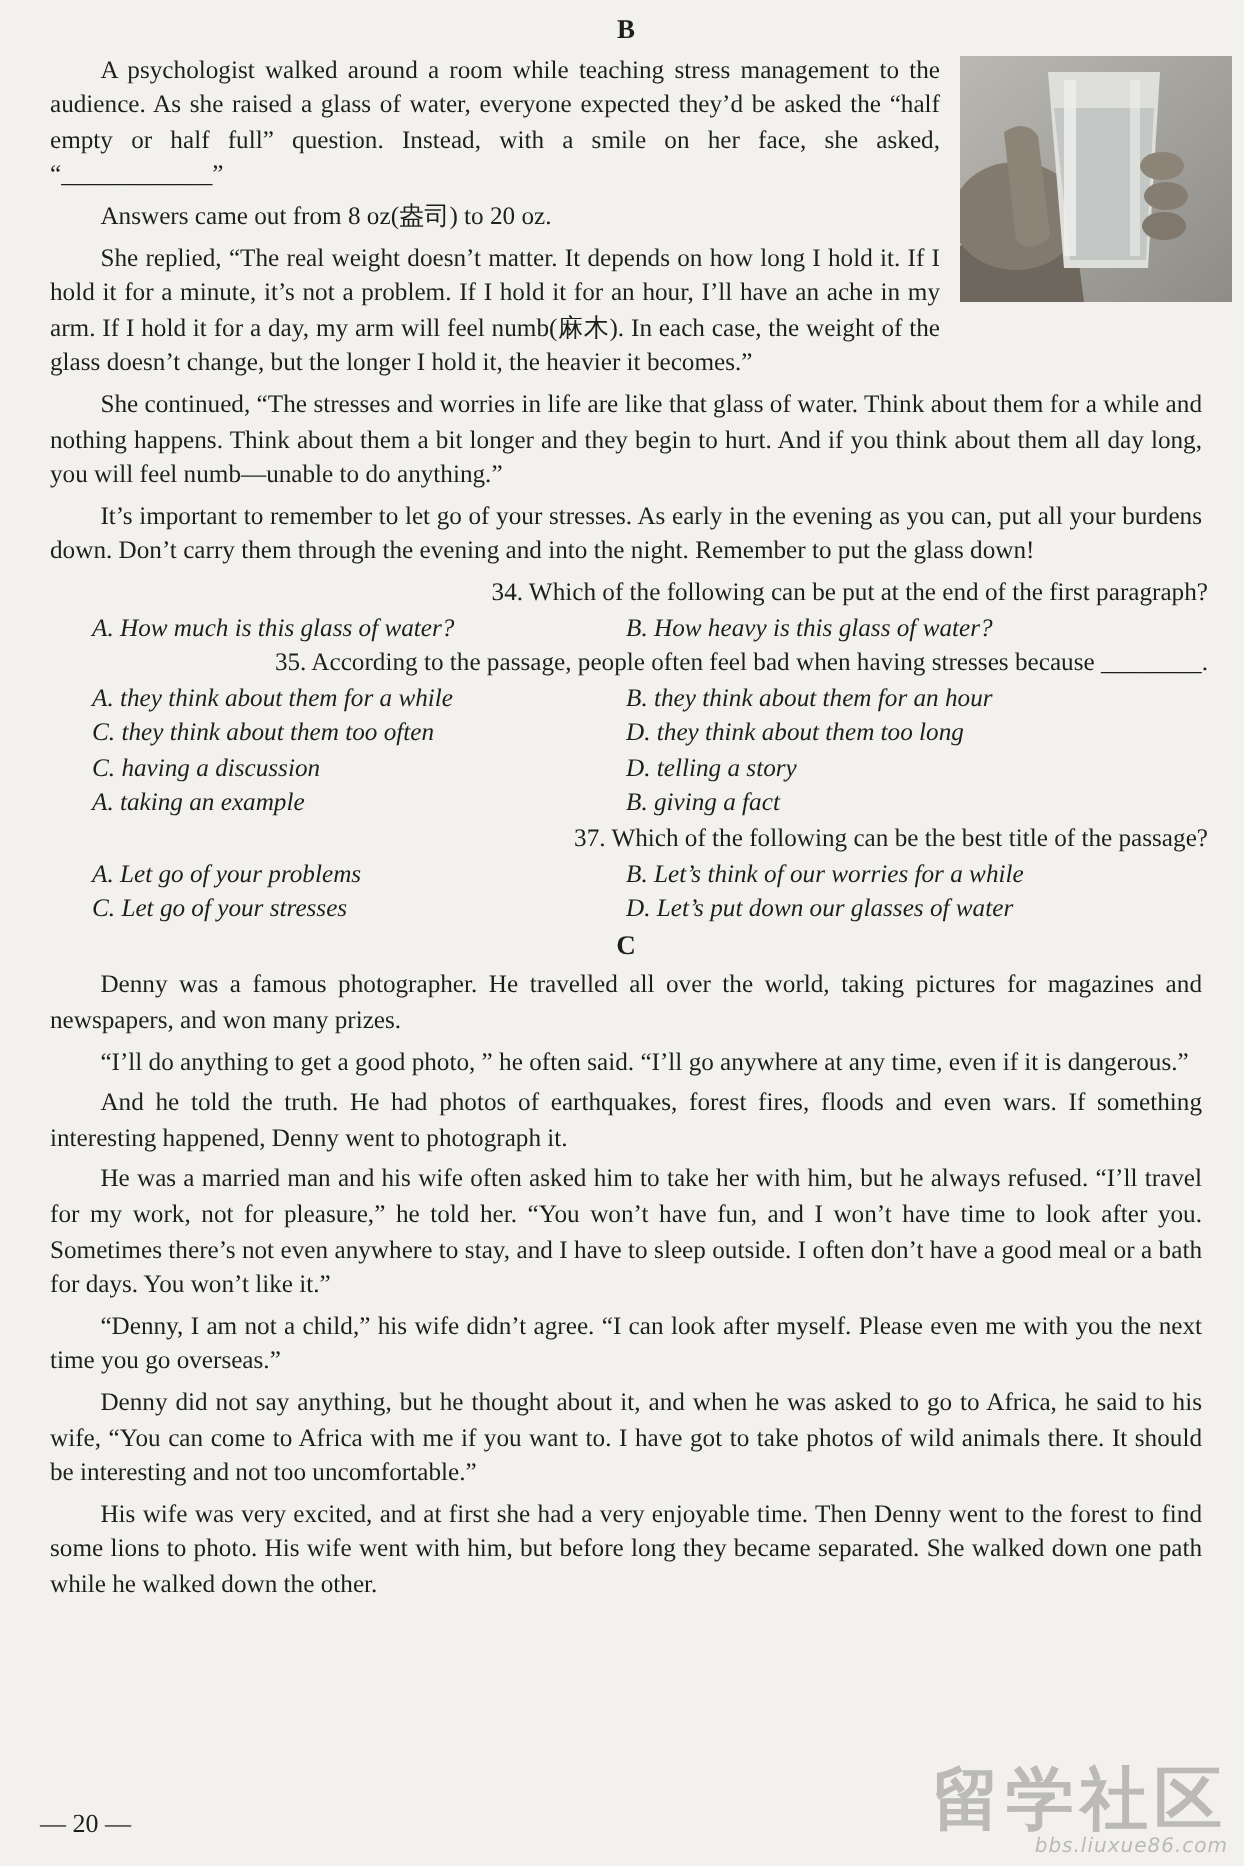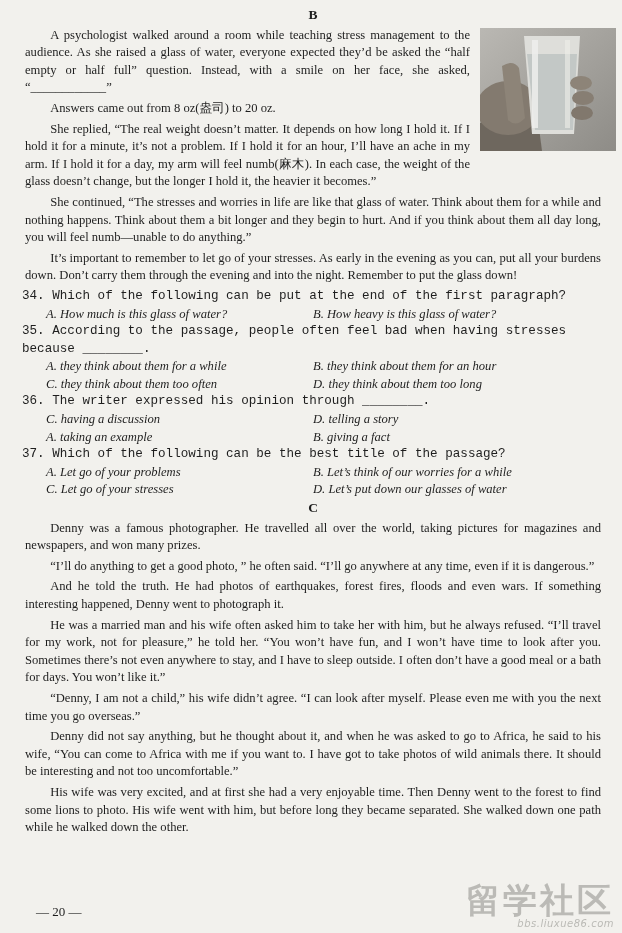--- a/index.html
+++ b/index.html
@@ -26,33 +26,33 @@
     text-align: justify;
   }
   .photo {
     float: right;
     width: 136px;
     height: 123px;
     margin: 4px -12px 6px 10px;
   }
   .photo svg { display: block; width: 100%; height: 100%; }
   .question { margin: 0; }
-  .stem { text-align: left; font-family: Liberation Mono, monospace; }
+  .stem { text-align: right; }
   .options-row { display: flex; font-style: italic; }
   .opt-left {
     flex: 0 0 50%;
     box-sizing: border-box;
     padding-left: 24px;
     white-space: nowrap;
     overflow: hidden;
   }
   .opt-right { flex: 1; white-space: nowrap; overflow: hidden; }
   .page-number {
     position: absolute;
-    left: 36px;
+    left: 20px;
     bottom: 12px;
     font-size: 13px;
   }
   .watermark {
     position: absolute;
     right: 8px;
     bottom: 4px;
     text-align: right;
     color: rgba(172, 172, 168, 0.8);
     font-family: "DejaVu Sans", sans-serif;
@@ -111,21 +111,20 @@
       <span class="opt-left">A. they think about them for a while</span>
       <span class="opt-right">B. they think about them for an hour</span>
     </div>
     <div class="options-row">
       <span class="opt-left">C. they think about them too often</span>
       <span class="opt-right">D. they think about them too long</span>
     </div>
   </div>
 
   <div class="question">
-    <div class="stem">36. The writer expressed his opinion through ________.</div>
     <div class="options-row">
       <span class="opt-left">C. having a discussion</span>
       <span class="opt-right">D. telling a story</span>
     </div>
     <div class="options-row">
       <span class="opt-left">A. taking an example</span>
       <span class="opt-right">B. giving a fact</span>
     </div>
   </div>
 

